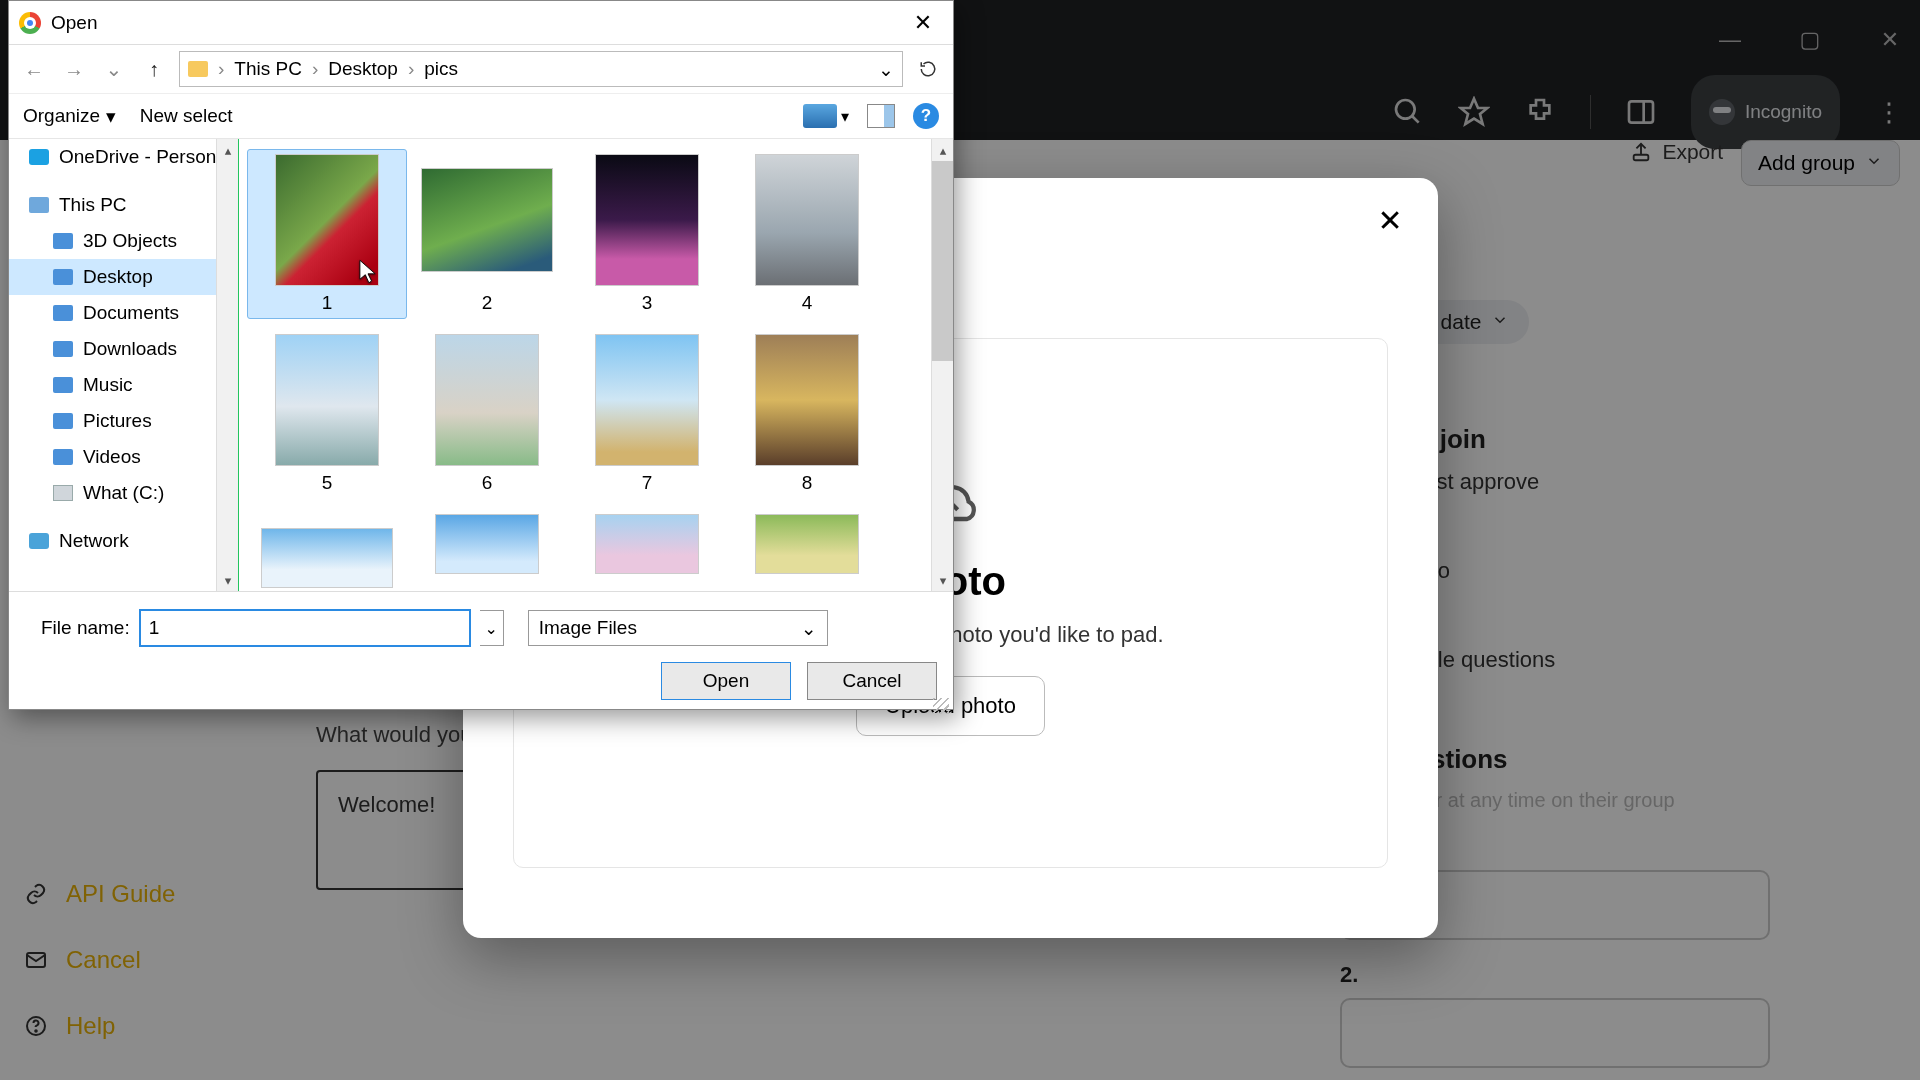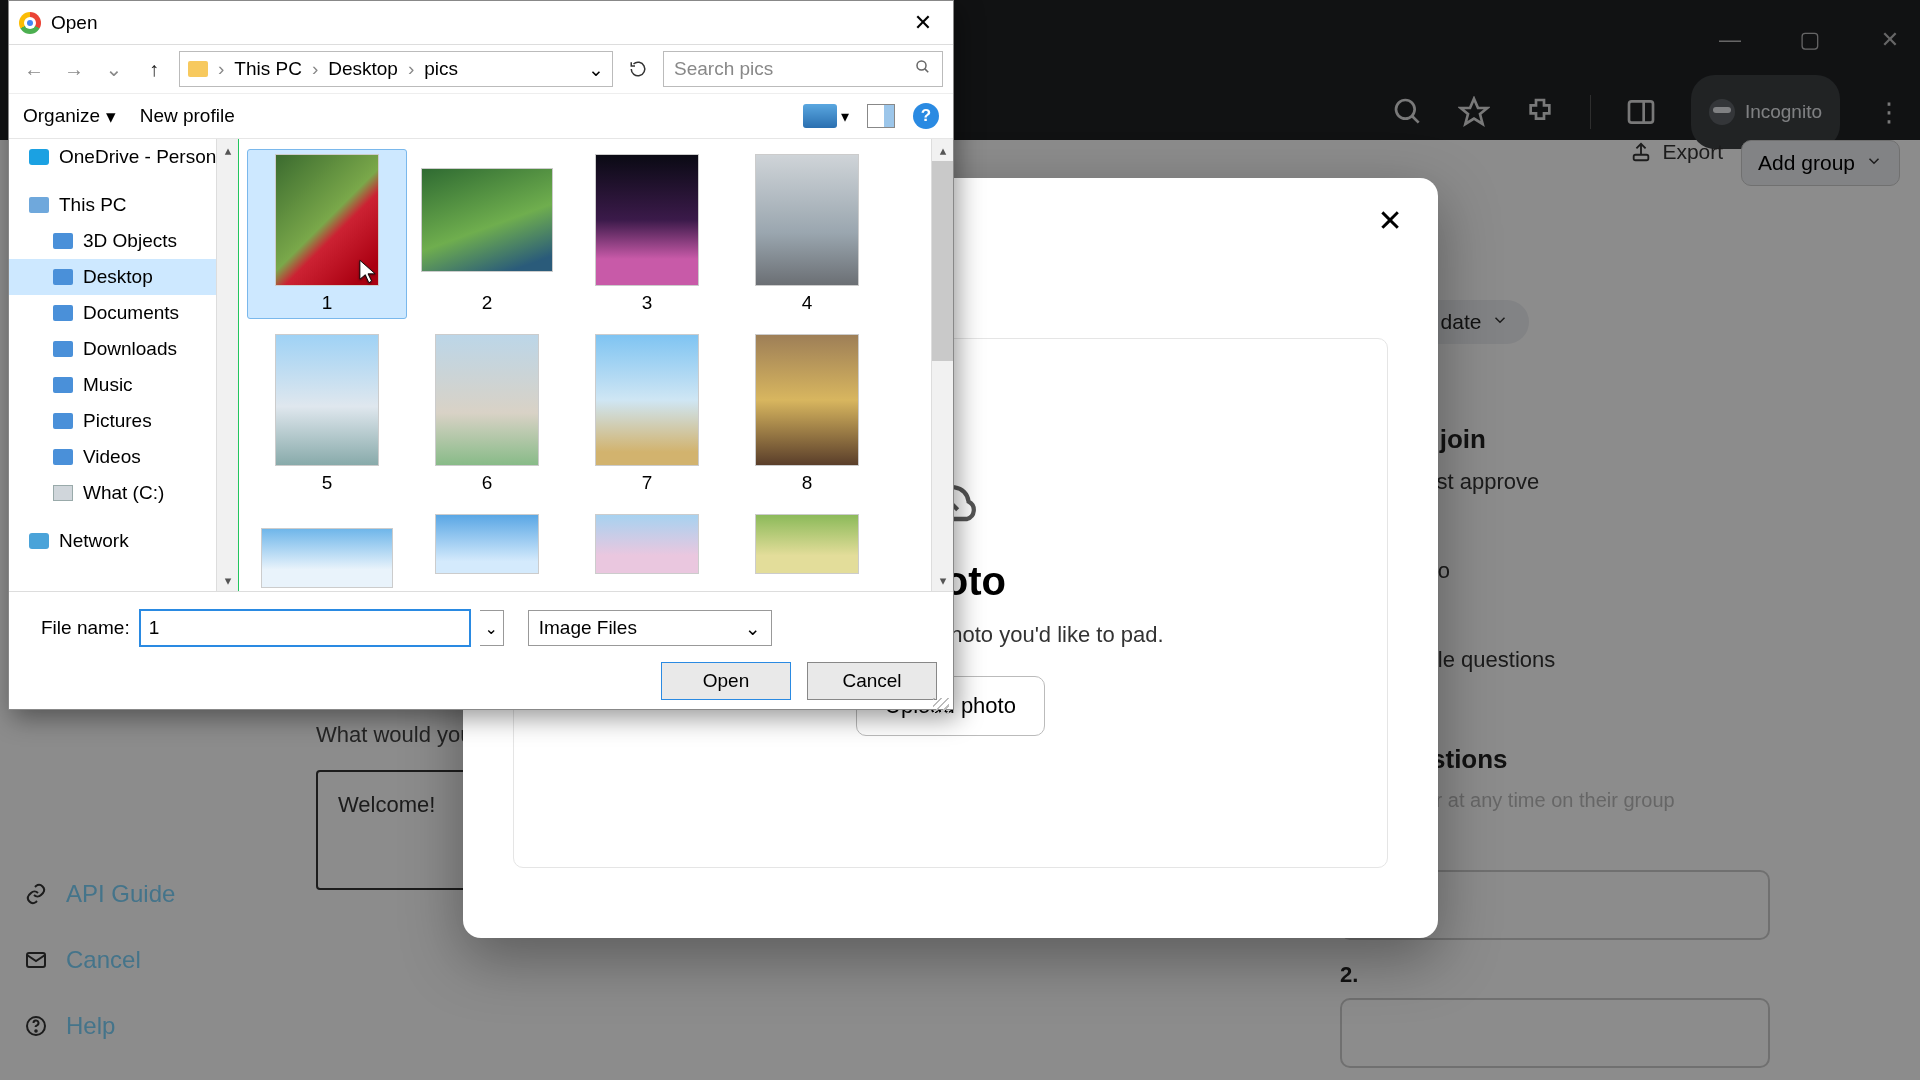--- a/index.html
+++ b/index.html
@@ -37,21 +37,21 @@
   .page-topbar {
     position:absolute; top:140px; right:20px; display:flex; align-items:flex-start; gap:18px;
   }
   .export-btn { display:flex; align-items:center; gap:10px; font-size:21px; color:#333; }
   .export-btn svg { width:22px; height:22px; }
   .addgroup-btn { display:flex; align-items:center; gap:10px; background:#edeff2; border:1px solid #ccc; border-radius:10px; padding:10px 16px; font-size:21px; }
   .chev svg{width:18px;height:18px;}
 
   .left-menu {
     position:absolute; left:24px; top:880px; display:flex; flex-direction:column; gap:38px;
-    color:#7dd3fc; font-size:24px;
+    color:#eab308; font-size:24px;
   }
   .left-menu .mi { display:flex; align-items:center; gap:18px; }
   .mi svg{width:24px;height:24px;}
 
   .what-label { position:absolute; left:316px; top:722px; font-size:22px; color:#444; }
   .welcome-box {
     position:absolute; left:316px; top:770px; width:520px; height:120px;
     border:2px solid #333; border-radius:4px; padding:20px; font-size:22px; color:#333; background:#fff;
   }
 
@@ -185,21 +185,21 @@
   .od-bottom {
     border-top:1px solid #ddd; padding:18px 16px 18px 32px; position:relative;
   }
   .fn-row { display:flex; align-items:center; gap:10px; }
   .fn-label { font-size:19px; }
   .fn-input {
     width:330px; height:36px; border:1px solid #2a8ae2; outline:1px solid #2a8ae2; padding:0 8px; font-size:19px;
   }
   .fn-drop { width:24px; height:36px; border:1px solid #999; border-left:0; display:flex; align-items:center; justify-content:center; }
   .filter-sel {
-    margin-left:14px; width:244px; height:36px; border:1px solid #999; display:flex; align-items:center; padding:0 10px; font-size:19px;
+    margin-left:14px; width:300px; height:36px; border:1px solid #999; display:flex; align-items:center; padding:0 10px; font-size:19px;
   }
   .btn-row { display:flex; gap:16px; justify-content:flex-end; margin-top:16px; }
   .win-btn2 {
     width:130px; height:38px; border:1px solid #888; background:#e9e9e9; font-size:19px; cursor:pointer;
   }
   .win-btn2.primary { border:1.5px solid #2a8ae2; }
   .resize-grip { position:absolute; right:4px; bottom:4px; width:16px; height:16px;
     background:repeating-linear-gradient(135deg,#bbb 0 2px,transparent 2px 5px); }
 </style>
 </head>
@@ -365,38 +365,29 @@
       <span class="addr-sep">›</span>
       <span>pics</span>
       <span class="addr-drop">⌄</span>
     </div>
     <div class="refresh-btn">
       <svg width="18" height="18" viewBox="0 0 24 24" fill="none" stroke="#333" stroke-width="2">
           <path d="M3 12a9 9 0 1 0 3-6.7"></path>
           <polyline points="3 3 3 8 8 8"></polyline>
         </svg>
     </div>
-    <div class="search-bar">
-      <span>Search pics</span>
-      <span class="mag">
-        <svg width="18" height="18" viewBox="0 0 24 24" fill="none" stroke="#666" stroke-width="2">
-            <circle cx="10" cy="10" r="6"></circle>
-            <line x1="19" y1="19" x2="14.5" y2="14.5"></line>
-          </svg>
-      </span>
-    </div>
   </div>
 
   <div class="od-toolbar">
     <div class="org-btn">
       <span>Organize</span>
       <span>▾</span>
     </div>
     <div class="org-btn">
-      <span>New profile</span>
+      <span>New select</span>
     </div>
     <div class="tool-right">
       <div style="display:flex;align-items:center;gap:4px">
         <div class="view-btn"></div>
         <span>▾</span>
       </div>
       <div class="preview-btn"></div>
       <div class="help-btn">?</div>
     </div>
   </div>

